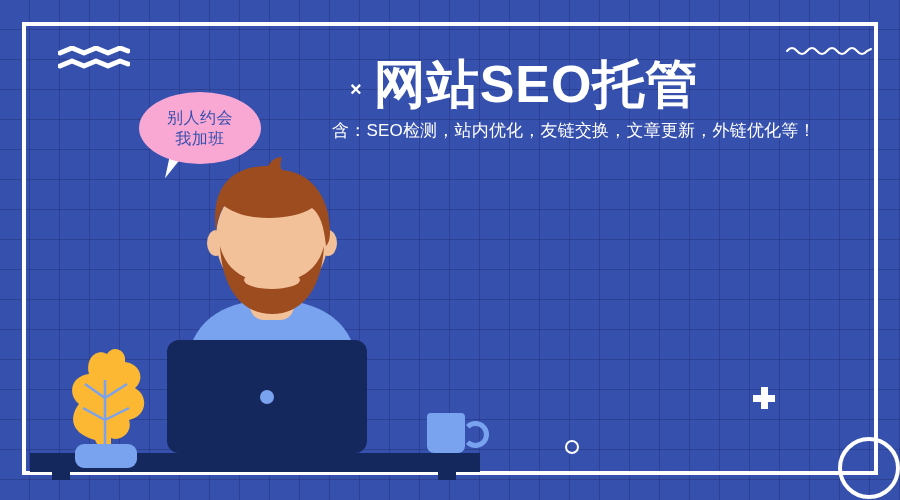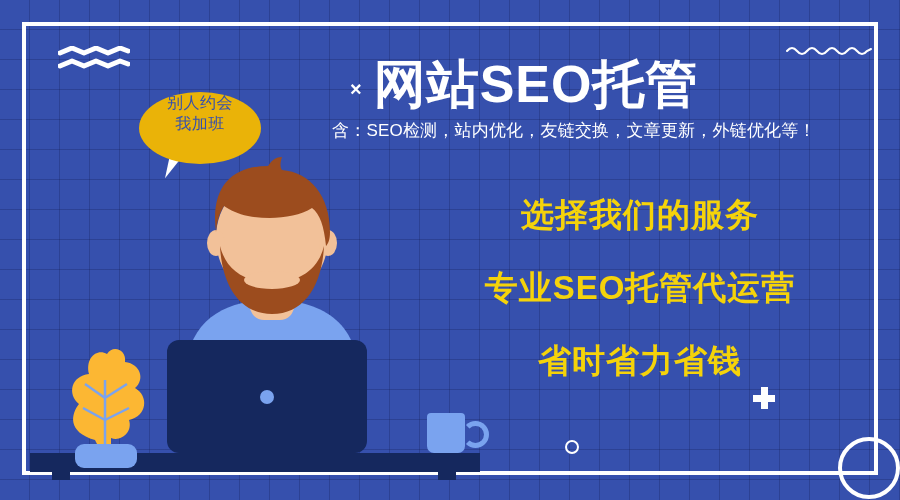--- a/index.html
+++ b/index.html
@@ -53,26 +53,27 @@
     width: 86px;
     height: 14px;
   }
   
   .bubble {
     position: absolute;
     left: 139px;
     top: 92px;
     width: 122px;
     height: 72px;
-    background: #eab308;
+    background: #f9a8d4;
     border-radius: 50% / 50%;
     z-index: 7;
     display: flex;
     flex-direction: column;
     align-items: center;
+    justify-content: center;
   }
   .bubble-line {
     color: #3650ad;
     font-size: 16px;
     line-height: 21px;
     letter-spacing: 0.5px;
     white-space: nowrap;
   }
   .bubble-tail {
     position: absolute;
@@ -309,23 +310,18 @@
     <div class="bubble-line">别人约会</div>
     <div class="bubble-line">我加班</div>
   </div>
 
   <div class="headline">
     <span class="headline-x">×</span>
     <span class="headline-text">网站SEO托管</span>
   </div>
   <div class="subtitle">含：SEO检测，站内优化，友链交换，文章更新，外链优化等！</div>
 
-  <div class="slogans">
-    <div class="slogan">选择我们的服务</div>
-    <div class="slogan">专业SEO托管代运营</div>
-    <div class="slogan">省时省力省钱</div>
-  </div>
 
   <div class="plus"></div>
   <div class="small-circle"></div>
   <div class="big-circle"></div>
 
 </div>
 
 </body></html>

